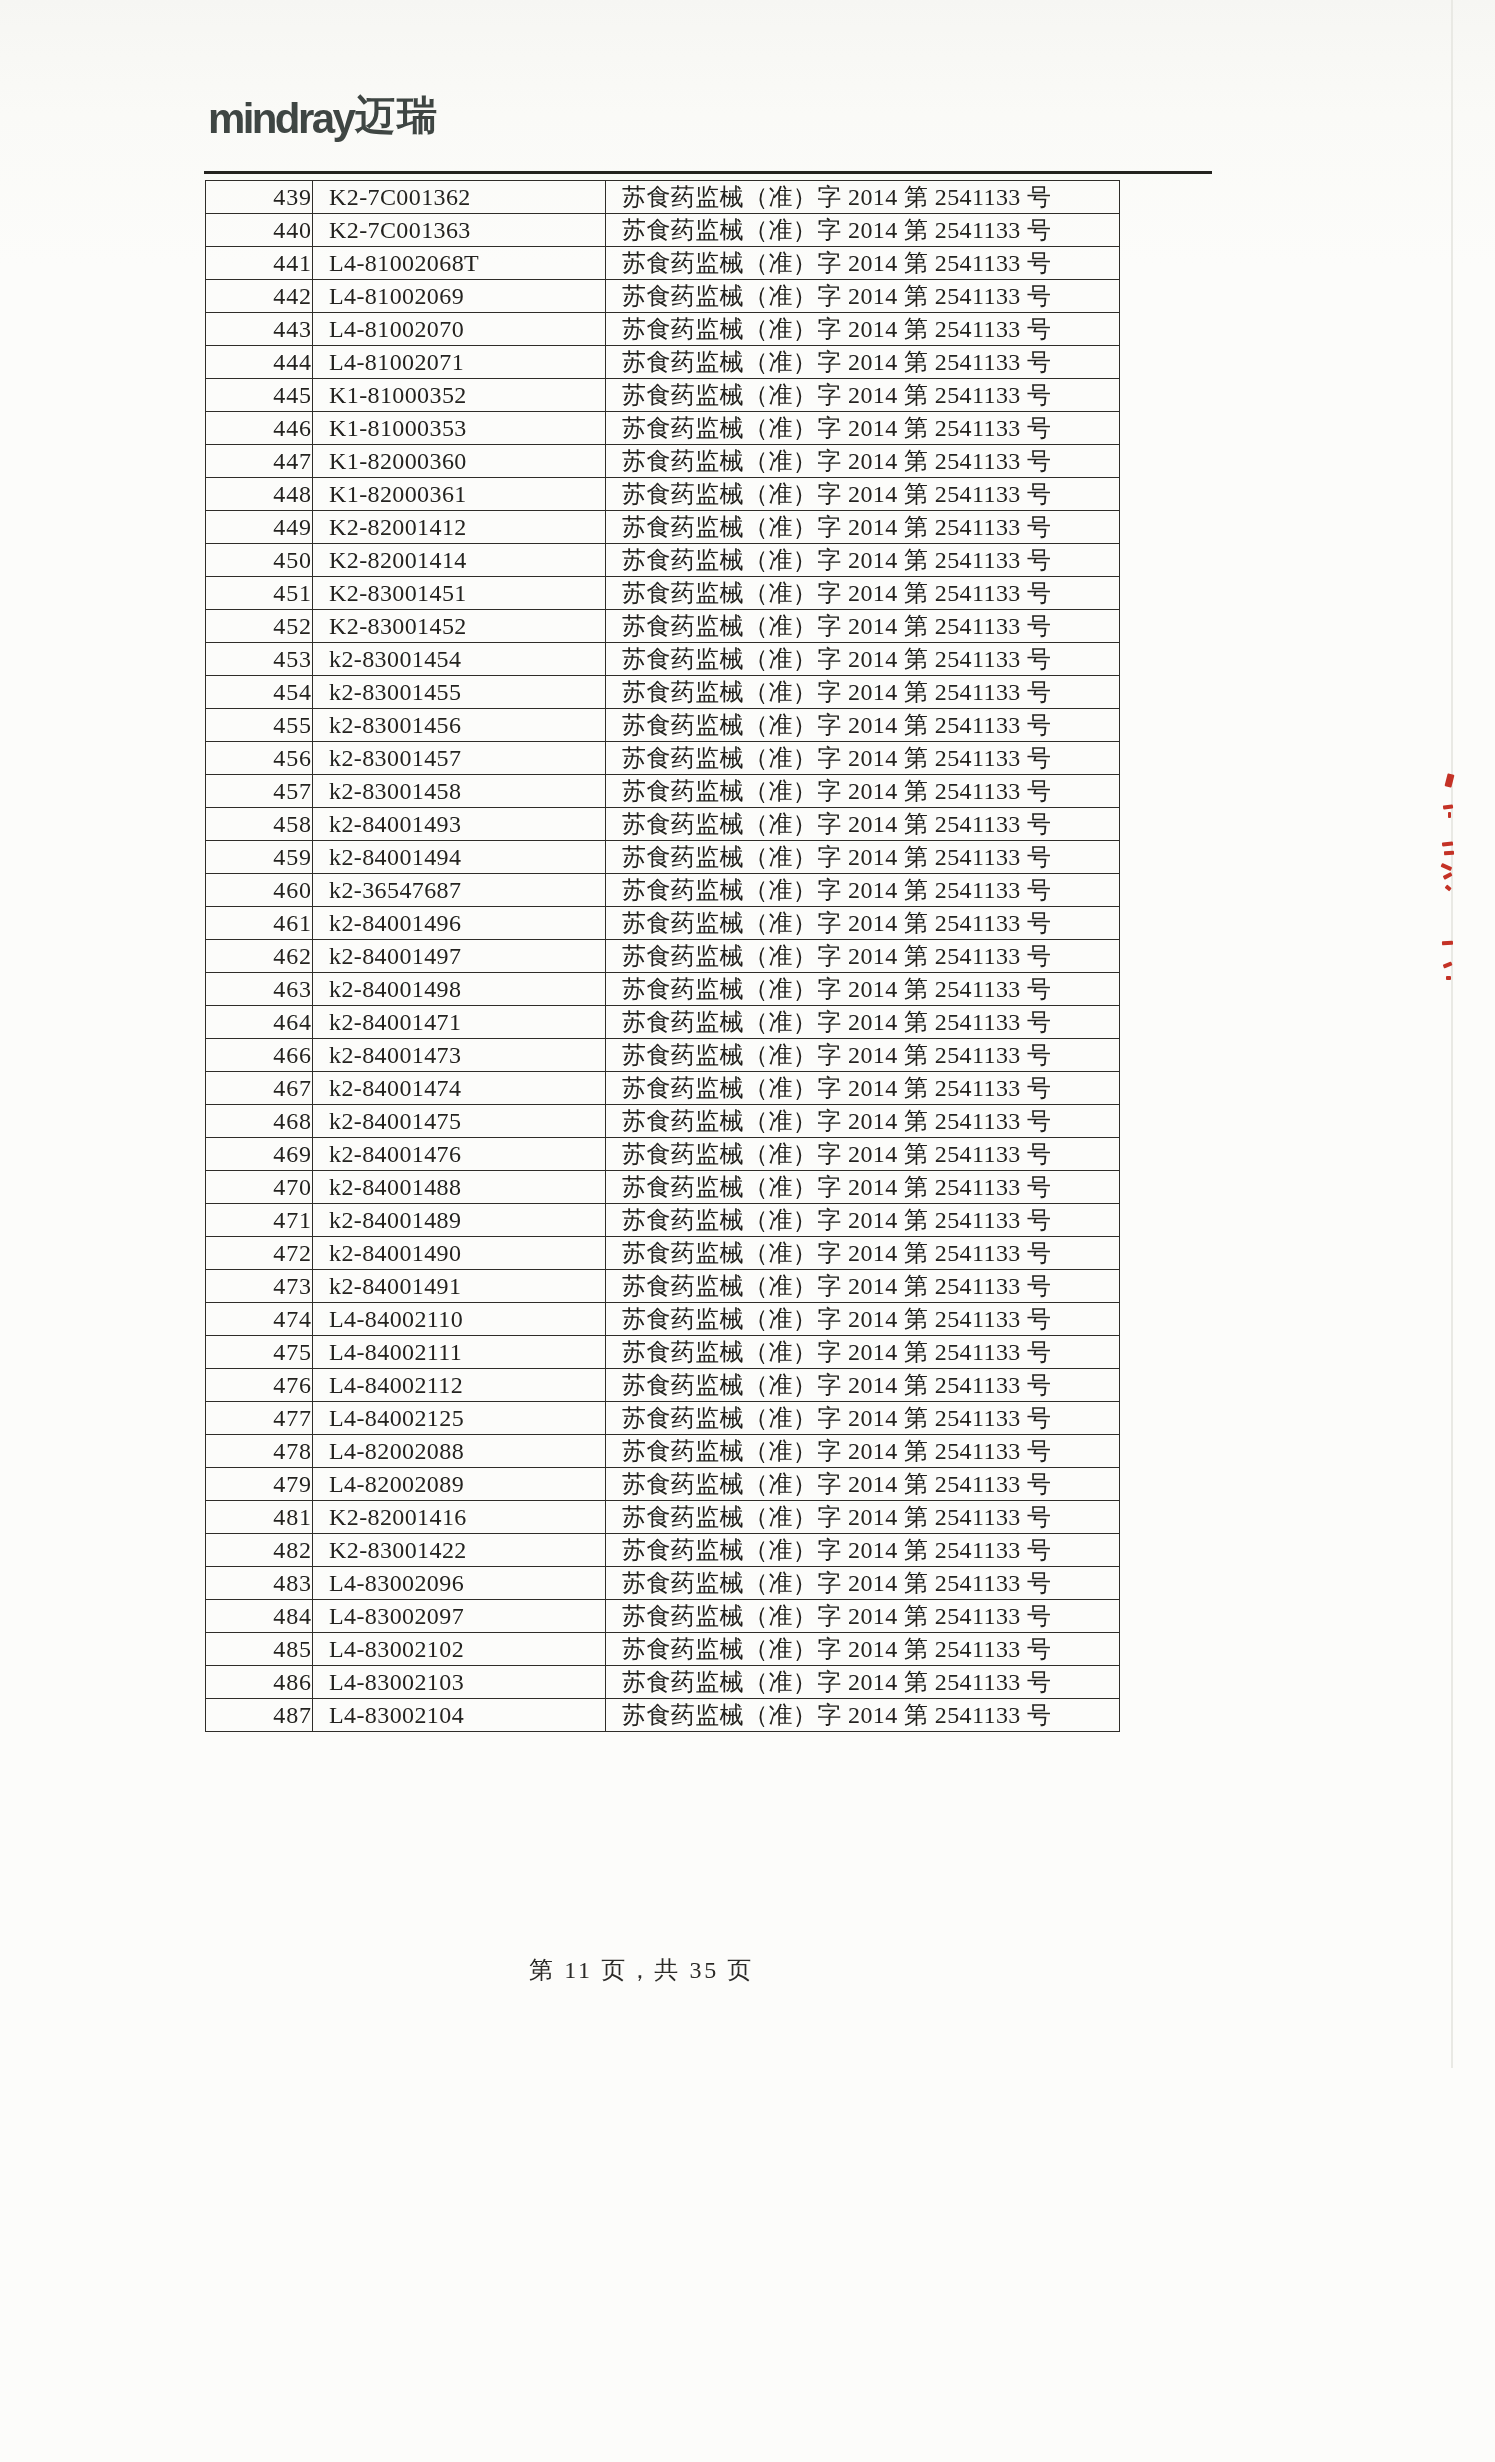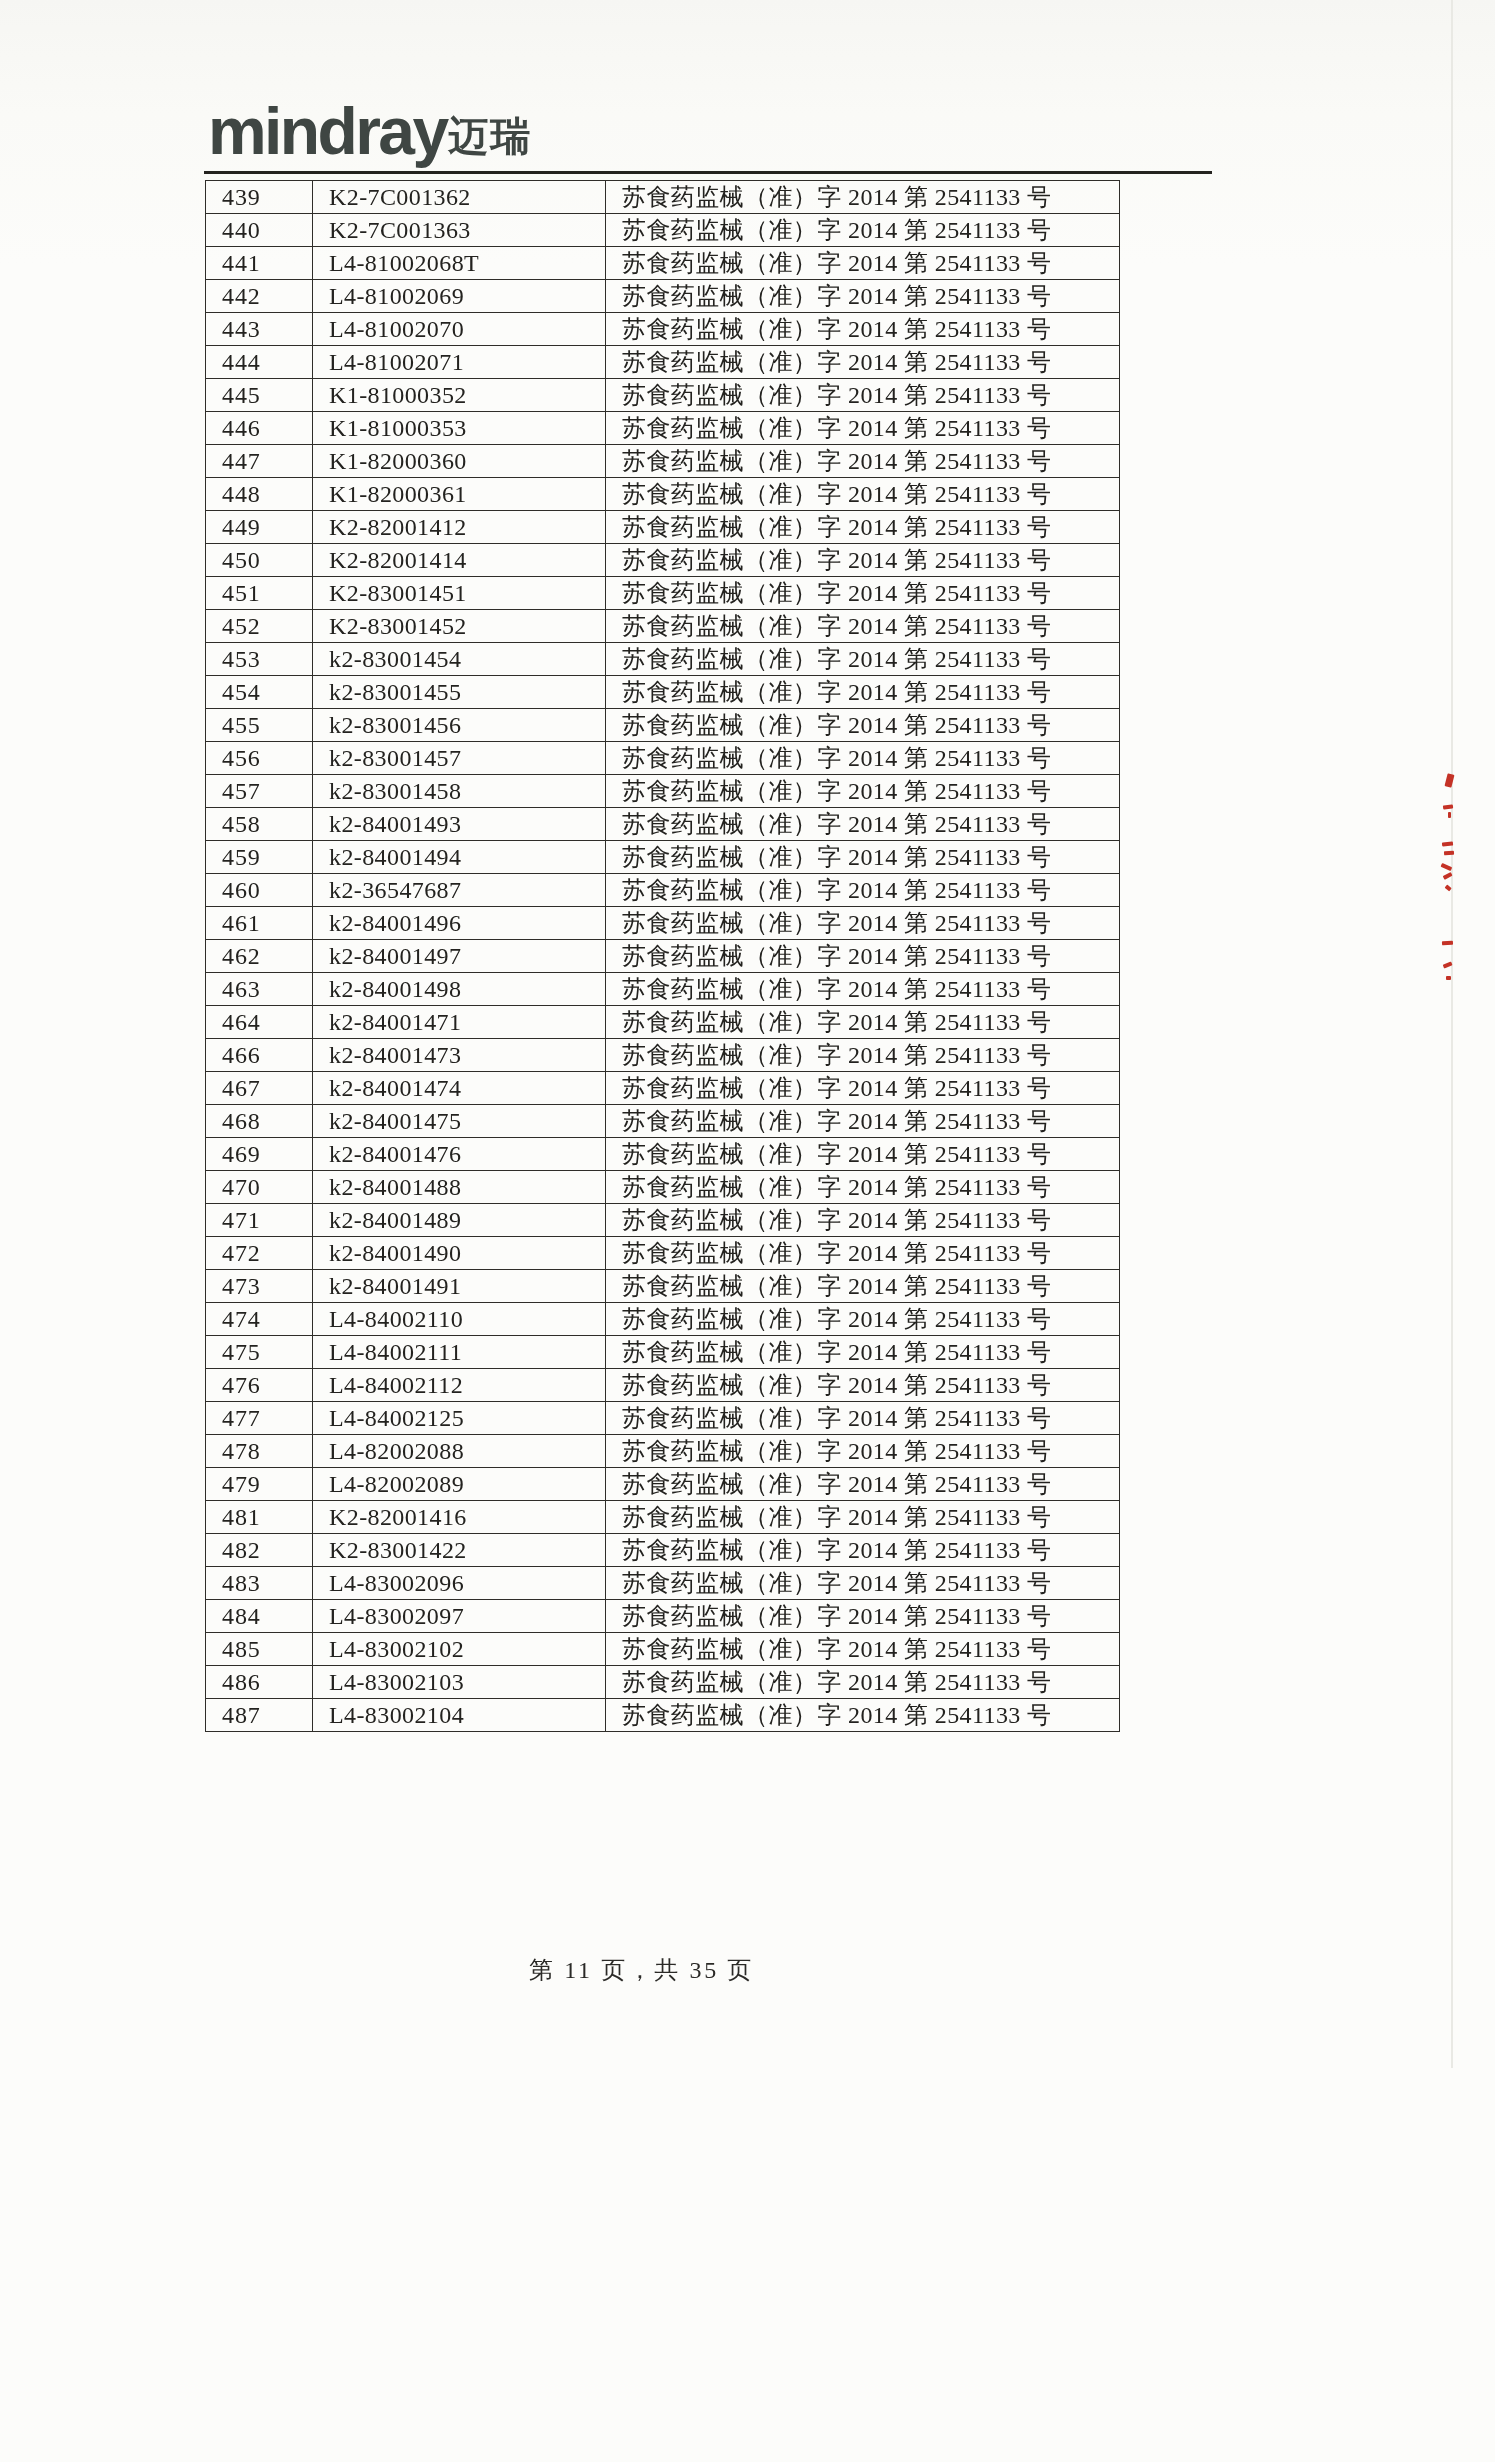--- a/index.html
+++ b/index.html
@@ -12,21 +12,21 @@
   }
   .page{
     position:absolute;left:0;top:0;width:1495px;height:2462px;
     background:linear-gradient(180deg,#f6f6f3 0px,#fafaf7 114px,#fcfcfa 264px);
     overflow:hidden;
   }
   
   .logo{position:absolute;left:208px;top:98px;white-space:nowrap;color:#3f4643;}
   .logo-latin{
     font-family:"Liberation Sans","DejaVu Sans",sans-serif;
-    font-weight:bold;font-size:66px;letter-spacing:-2.6px;line-height:1;
+    font-weight:bold;font-size:42px;letter-spacing:-2.6px;line-height:1;
   }
   .logo-cjk{
     font-family:"DejaVu Sans","Liberation Sans",sans-serif;
     font-weight:bold;font-size:40px;margin-left:2px;line-height:1;
     position:relative;top:-4.4px;letter-spacing:1.8px;
   }
   
   .rule{position:absolute;left:204px;top:171px;width:1008px;height:2.6px;background:#24231f;}
   
   table.lic{
@@ -34,21 +34,21 @@
     border-collapse:collapse;table-layout:fixed;
   }
   table.lic td{
     border:1.8px solid #2f2d29;
     height:31px;
     font-size:24px;color:#23221f;
     padding:0 0 0 16px;
     white-space:nowrap;overflow:hidden;
     vertical-align:middle;
   }
-  td.c0{letter-spacing:0.9px;}
+  td.c0{letter-spacing:0.9px;text-align:right;}
   td.c1{letter-spacing:0.4px;}
   td.c2{letter-spacing:0.4px;}
   
   .footer{
     position:absolute;left:0;top:1954px;width:1283px;
     text-align:center;font-size:24px;color:#2b2a27;letter-spacing:2.6px;
   }
   
   .edge{position:absolute;left:1451px;top:0;width:1.8px;height:2068px;background:#e9e9e4;}
   

